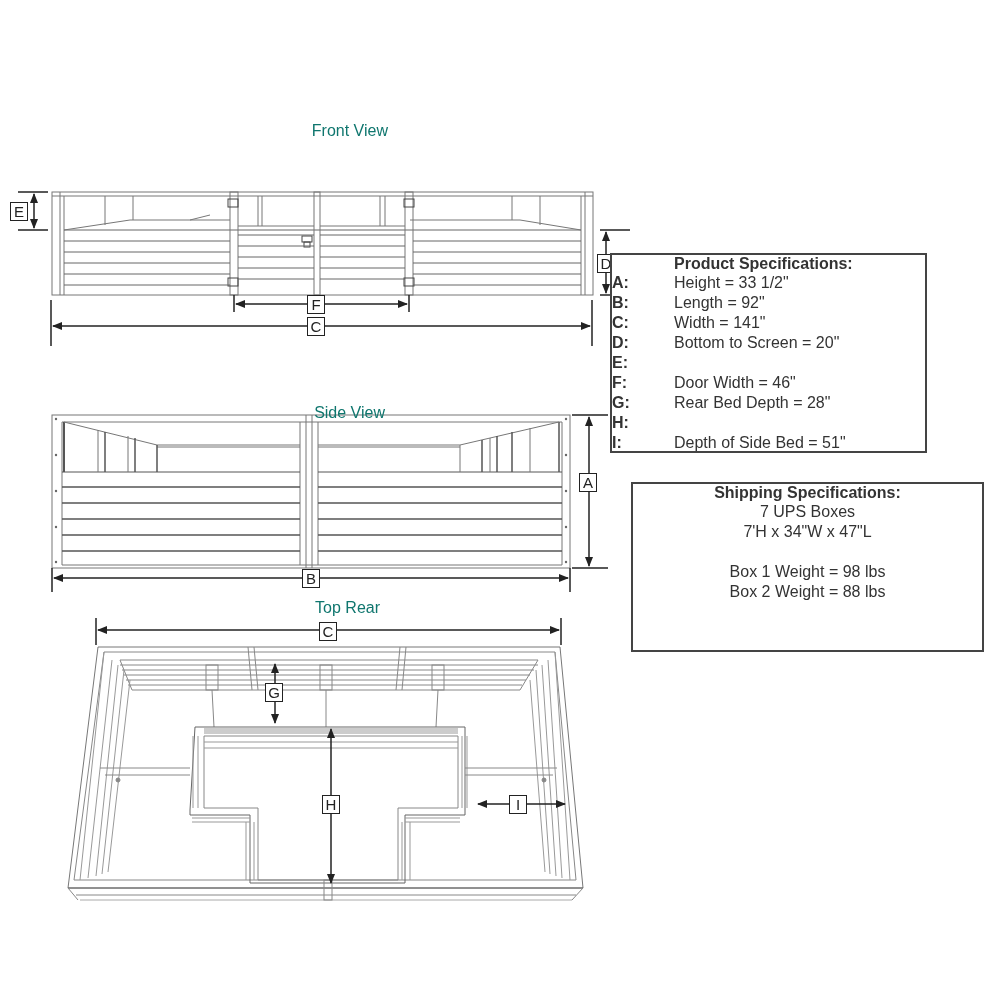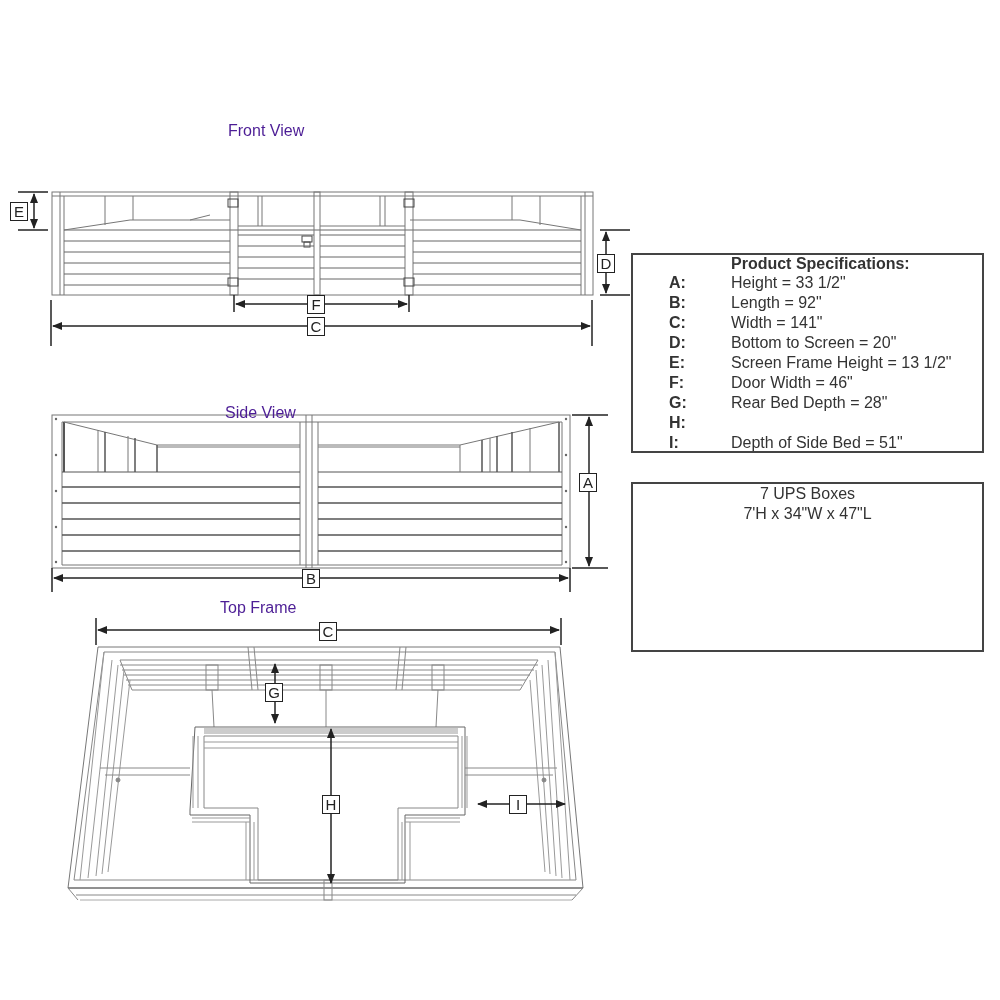--- a/index.html
+++ b/index.html
@@ -1,18 +1,18 @@
 <!DOCTYPE html>
 <html><head>
   <meta charset="utf-8">
   <style>
     html, body { margin: 0; padding: 0; background: #ffffff; }
     body { width: 1000px; height: 1000px; position: relative; overflow: hidden;
            font-family: "Liberation Sans", "DejaVu Sans", sans-serif; color: #333; }
-    .view-title { position: absolute; font-size: 16px; color: #4c1d95; text-align: left; }
+    .view-title { position: absolute; font-size: 16px; color: #0f766e; text-align: right; }
     svg.drawing { position: absolute; left: 0; top: 0; }
     .spec-box { position: absolute; border: 2px solid #444; background: #fff; box-sizing: border-box; }
     .spec-heading { font-weight: bold; font-size: 16px; color: #333; }
     .spec-row { display: flex; font-size: 16px; line-height: 20px; color: #333; height: 20px; white-space: nowrap; }
     .spec-key { width: 62px; font-weight: bold; }
     .spec-val { }
     .ship-line { font-size: 16px; line-height: 20px; text-align: center; color: #333; white-space: nowrap; }
     .ship-gap { height: 20px; }
     .dim-label { position: absolute; border: 1.5px solid #222; background: #fff; font-size: 15px;
                  width: 16px; height: 17px; line-height: 17px; text-align: center; color: #222; }
@@ -268,73 +268,75 @@
     <line x1="275" y1="664" x2="275" y2="723" marker-start="url(#arr)" marker-end="url(#arr)"></line>
 
     <line x1="331" y1="729" x2="331" y2="883" marker-start="url(#arr)" marker-end="url(#arr)"></line>
 
     <line x1="478" y1="804" x2="565" y2="804" marker-start="url(#arr)" marker-end="url(#arr)"></line>
   </g>
 </svg>
 
 <div class="view-title" style="left:228px; top:122px; width:160px;">Front View</div>
 <div class="view-title" style="left:225px; top:372px; width:160px;margin-top:32px;">Side View</div>
-<div class="view-title" style="left:220px; top:599px; width:160px;">Top Frame</div>
+<div class="view-title" style="left:220px; top:599px; width:160px;">Top Rear</div>
 
 <div class="dim-label" style="left:10px; top:202px;">E</div>
 <div class="dim-label" style="left:597px; top:254px;">D</div>
 <div class="dim-label" style="left:307px; top:295px;">F</div>
 <div class="dim-label" style="left:307px; top:317px;">C</div>
 
 <div class="dim-label" style="left:579px; top:473px;">A</div>
 <div class="dim-label" style="left:302px; top:569px;">B</div>
 
 <div class="dim-label" style="left:319px; top:622px;">C</div>
 <div class="dim-label" style="left:265px; top:683px;">G</div>
 <div class="dim-label" style="left:322px; top:795px;">H</div>
 <div class="dim-label" style="left:509px; top:795px;">I</div>
 
-<div class="spec-box" style="left:631px; top:253px; width:353px; height:200px;padding-left:36px;">
+<div class="spec-box" style="left:610px; top:253px; width:317px; height:200px;">
   <div class="spec-heading" style="margin-left:62px; line-height:18px; height:18px;">Product Specifications:</div>
   <div>
     <div class="spec-row">
       <span class="spec-key">A:</span>
       <span class="spec-val">Height = 33 1/2"</span>
     </div>
     <div class="spec-row">
       <span class="spec-key">B:</span>
       <span class="spec-val">Length =  92"</span>
     </div>
     <div class="spec-row">
       <span class="spec-key">C:</span>
       <span class="spec-val">Width = 141"</span>
     </div>
     <div class="spec-row">
       <span class="spec-key">D:</span>
       <span class="spec-val">Bottom to Screen = 20"</span>
     </div>
     <div class="spec-row">
       <span class="spec-key">E:</span>
-      <span class="spec-val">Screen Frame Height = 13 1/2"</span>
     </div>
     <div class="spec-row">
       <span class="spec-key">F:</span>
       <span class="spec-val">Door Width = 46"</span>
     </div>
     <div class="spec-row">
       <span class="spec-key">G:</span>
       <span class="spec-val">Rear Bed Depth = 28"</span>
     </div>
     <div class="spec-row">
       <span class="spec-key">H:</span>
     </div>
     <div class="spec-row">
       <span class="spec-key">I:</span>
       <span class="spec-val">Depth of Side Bed = 51"</span>
     </div>
   </div>
 </div>
 
 <div class="spec-box" style="left:631px; top:482px; width:353px; height:170px;">
+  <div class="ship-line spec-heading" style="line-height:18px;">Shipping Specifications:</div>
   <div class="ship-line">7 UPS Boxes</div>
   <div class="ship-line">7'H x 34"W x 47"L</div>
   <div class="ship-gap"></div>
+  <div class="ship-line">Box 1 Weight = 98 lbs</div>
+  <div class="ship-line">Box 2 Weight = 88 lbs</div>
 </div>
 
 </body></html>

